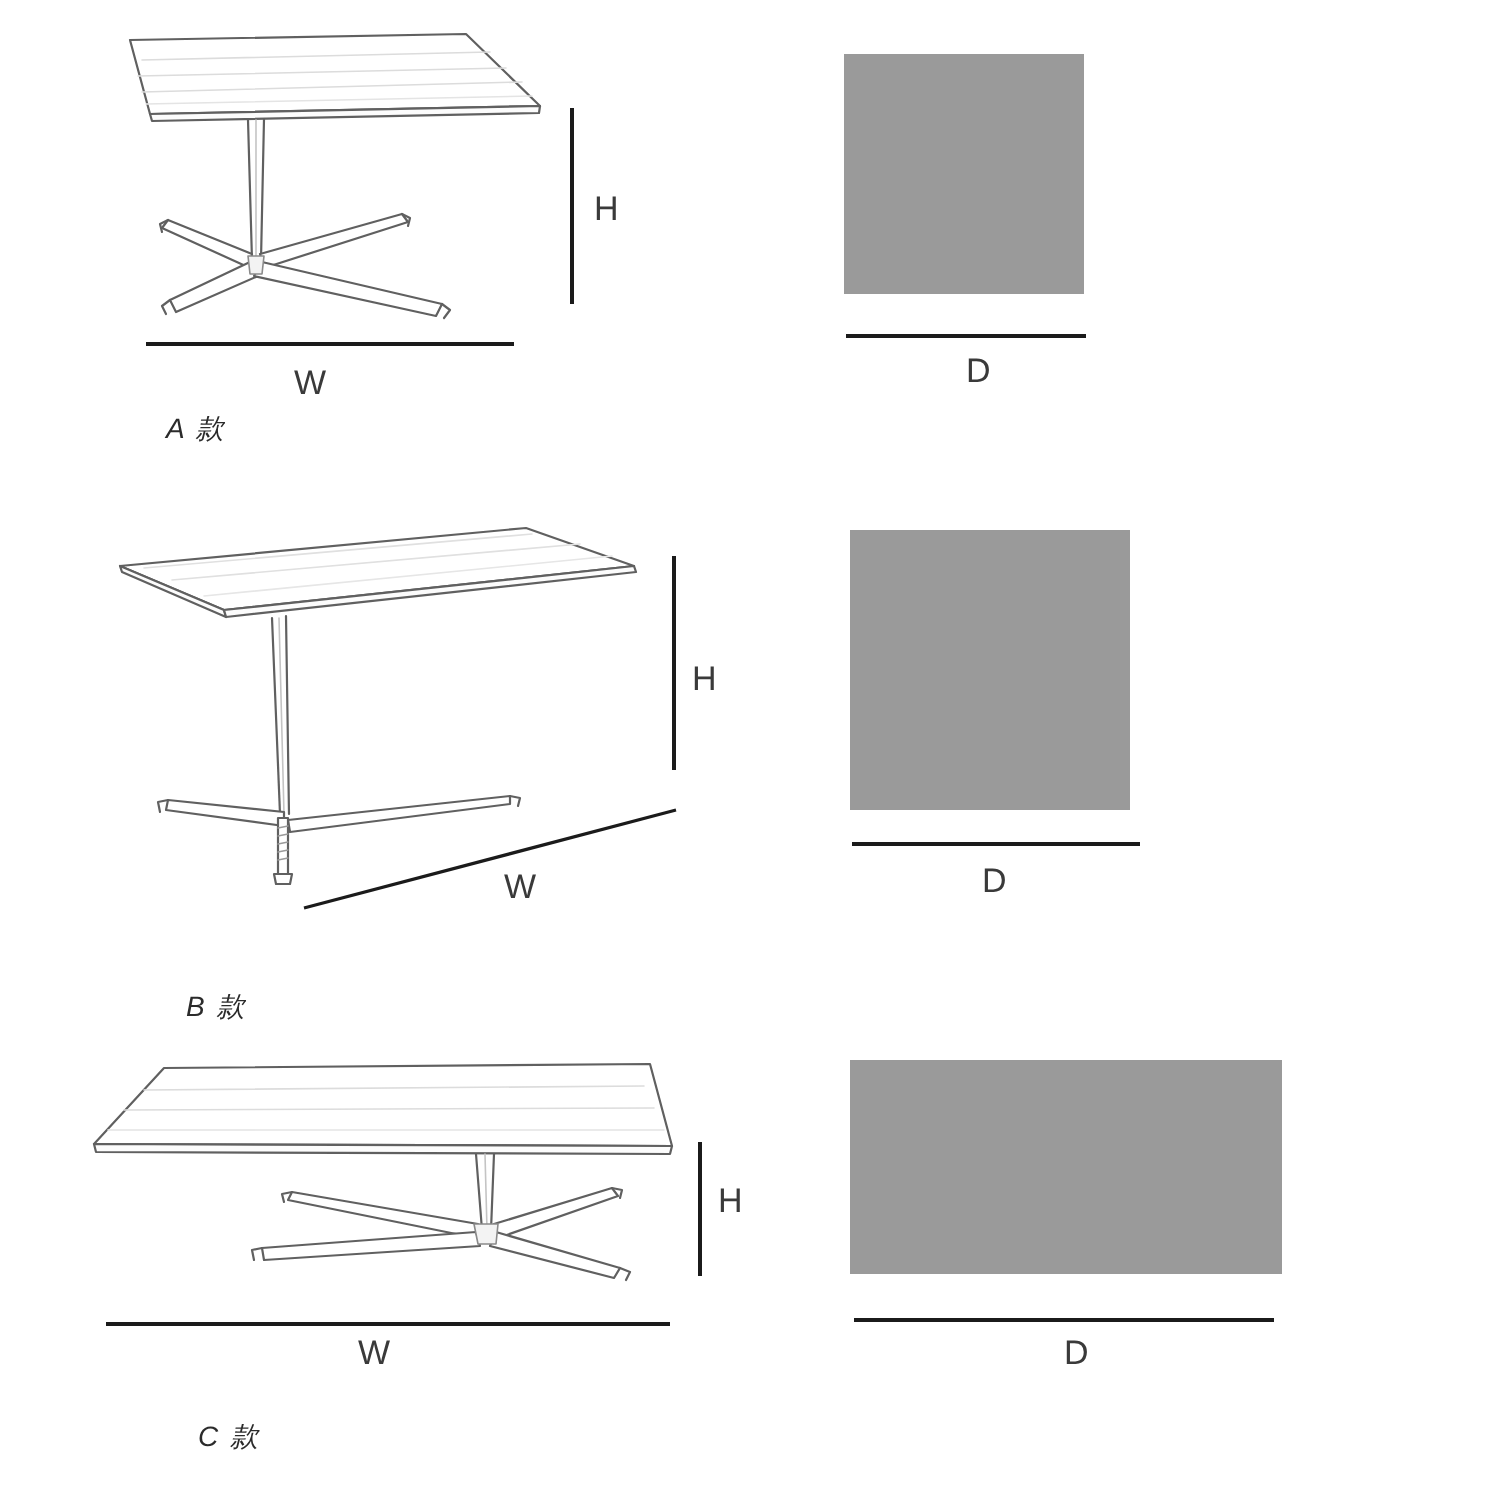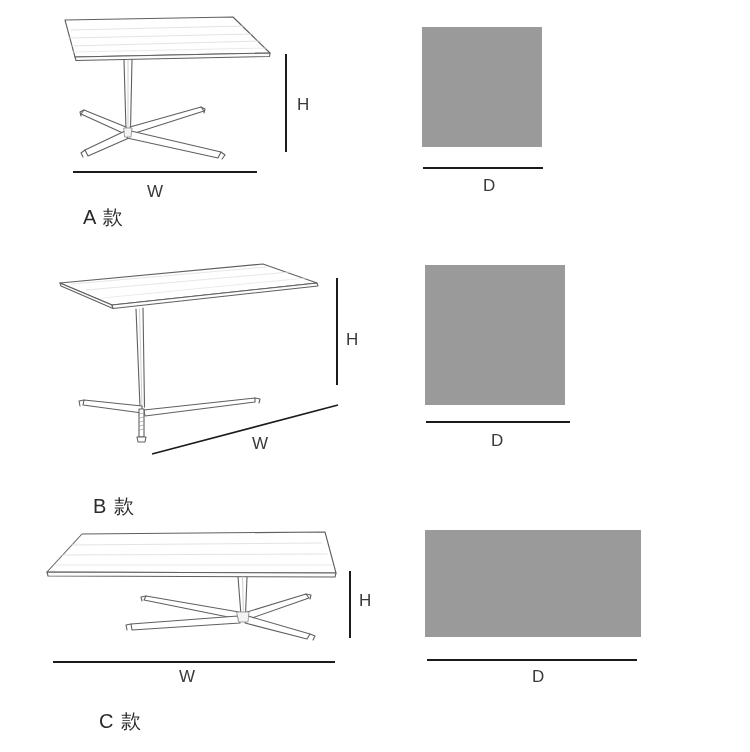--- a/index.html
+++ b/index.html
@@ -16,26 +16,27 @@
     position:absolute;
     font-size:17px;
     color:#3a3a3a;
     font-weight:400;
     letter-spacing:.5px;
     white-space:nowrap;
     line-height:1;
   }
   .variant-label{
     position:absolute;
-    font-size:20px;
+    font-size:14px;
     color:#2b2b2b;
     font-weight:400;
     letter-spacing:1px;
     white-space:nowrap;
     line-height:1;
+    font-style:italic;
   }
   .vline{position:absolute;width:2px;background:#1b1b1b;}
   .hline{position:absolute;height:2px;background:#1b1b1b;}
   .swatch{position:absolute;background:#9a9a9a;}
   svg{display:block;}
 </style>
 </head>
 <body>
 
 <div class="stage">

